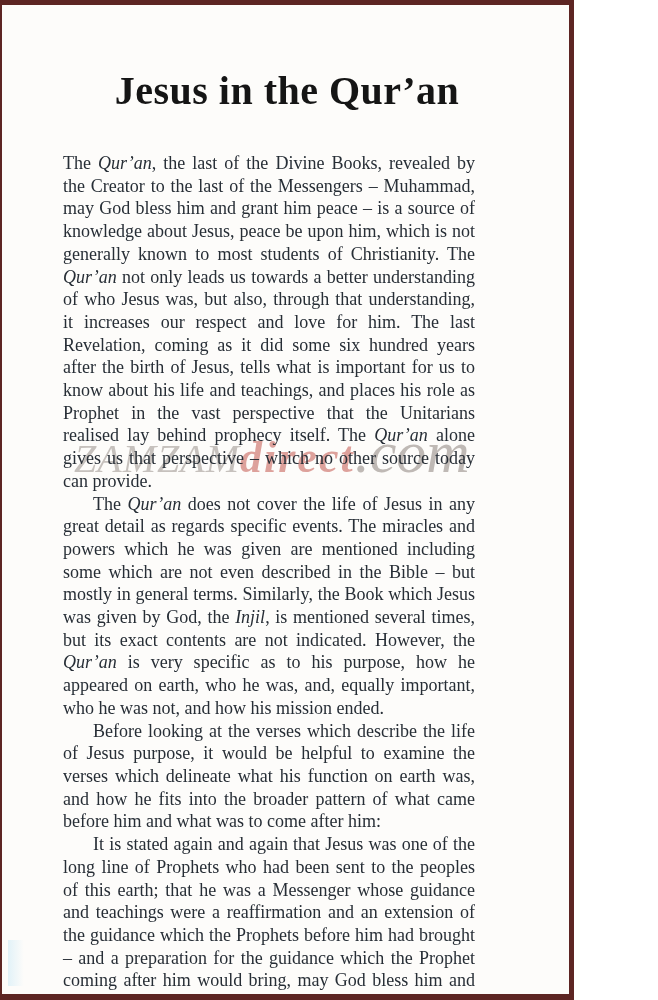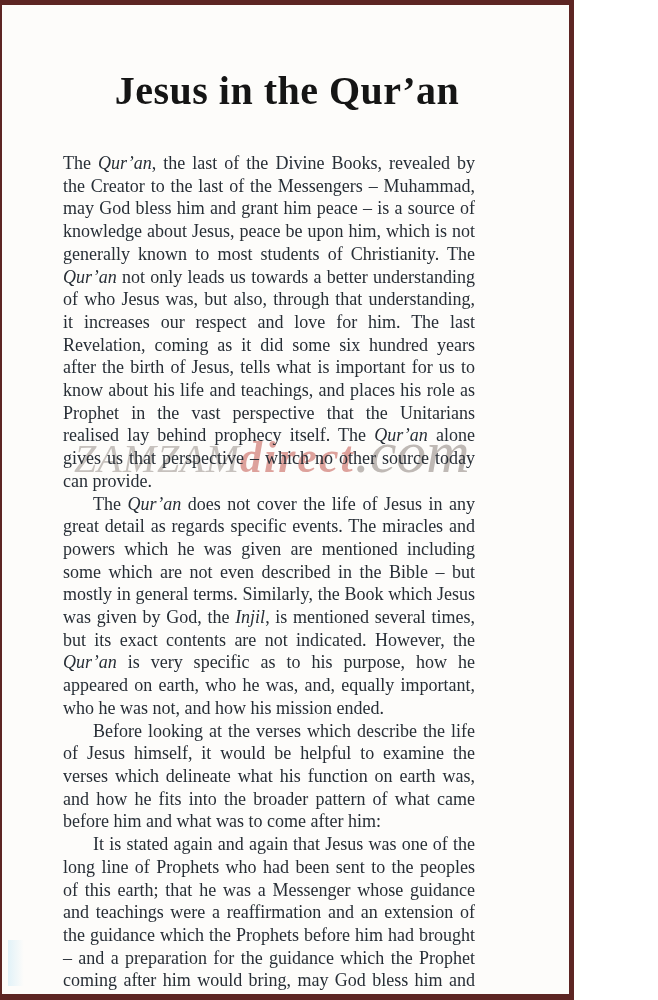--- a/index.html
+++ b/index.html
@@ -75,17 +75,17 @@
 
   <div class="watermark">
     <span class="wm-zamzam" style="color: rgb(189, 183, 179);">ZAMZAM</span>
       <span class="wm-direct" style="color: rgb(196, 87, 79);">direct</span>
       <span class="wm-com" style="color: rgb(176, 169, 164); margin-top: 32px;">.com</span>
   </div>
 
   <div class="text-block" id="text-block">
       <p class="paragraph"><span>The </span><span class="it">Qur’an</span><span>, the last of the Divine Books, revealed by the Creator to the last of the Messengers – Muhammad, may God bless him and grant him peace – is a source of knowledge about Jesus, peace be upon him, which is not generally known to most students of Christianity. The </span><span class="it">Qur’an</span><span> not only leads us towards a better understanding of who Jesus was, but also, through that understanding, it increases our respect and love for him. The last Revelation, coming as it did some six hundred years after the birth of Jesus, tells what is important for us to know about his life and teachings, and places his role as Prophet in the vast perspective that the Unitarians realised lay behind prophecy itself. The </span><span class="it">Qur’an</span><span> alone gives us that perspective – which no other source today can provide.</span></p>
       <p class="paragraph indent"><span>The </span><span class="it">Qur’an</span><span> does not cover the life of Jesus in any great detail as regards specific events. The miracles and powers which he was given are mentioned including some which are not even described in the Bible – but mostly in general terms. Similarly, the Book which Jesus was given by God, the </span><span class="it">Injil</span><span>, is mentioned several times, but its exact contents are not indicated. However, the </span><span class="it">Qur’an</span><span> is very specific as to his purpose, how he appeared on earth, who he was, and, equally important, who he was not, and how his mission ended.</span></p>
-      <p class="paragraph indent"><span>Before looking at the verses which describe the life of Jesus himself, it would be helpful to examine the verses which delineate what his function on earth was, and how he fits into the broader pattern of what came before him and what was to come after him:</span></p>
+      <p class="paragraph indent"><span>Before looking at the verses which describe the life of Jesus purpose, it would be helpful to examine the verses which delineate what his function on earth was, and how he fits into the broader pattern of what came before him and what was to come after him:</span></p>
       <p class="paragraph indent"><span>It is stated again and again that Jesus was one of the long line of Prophets who had been sent to the peoples of this earth; that he was a Messenger whose guidance and teachings were a reaffirmation and an extension of the guidance which the Prophets before him had brought – and a preparation for the guidance which the Prophet coming after him would bring, may God bless him and grant him peace.</span></p>
     </div>
 
 </div>
 
 </body></html>

